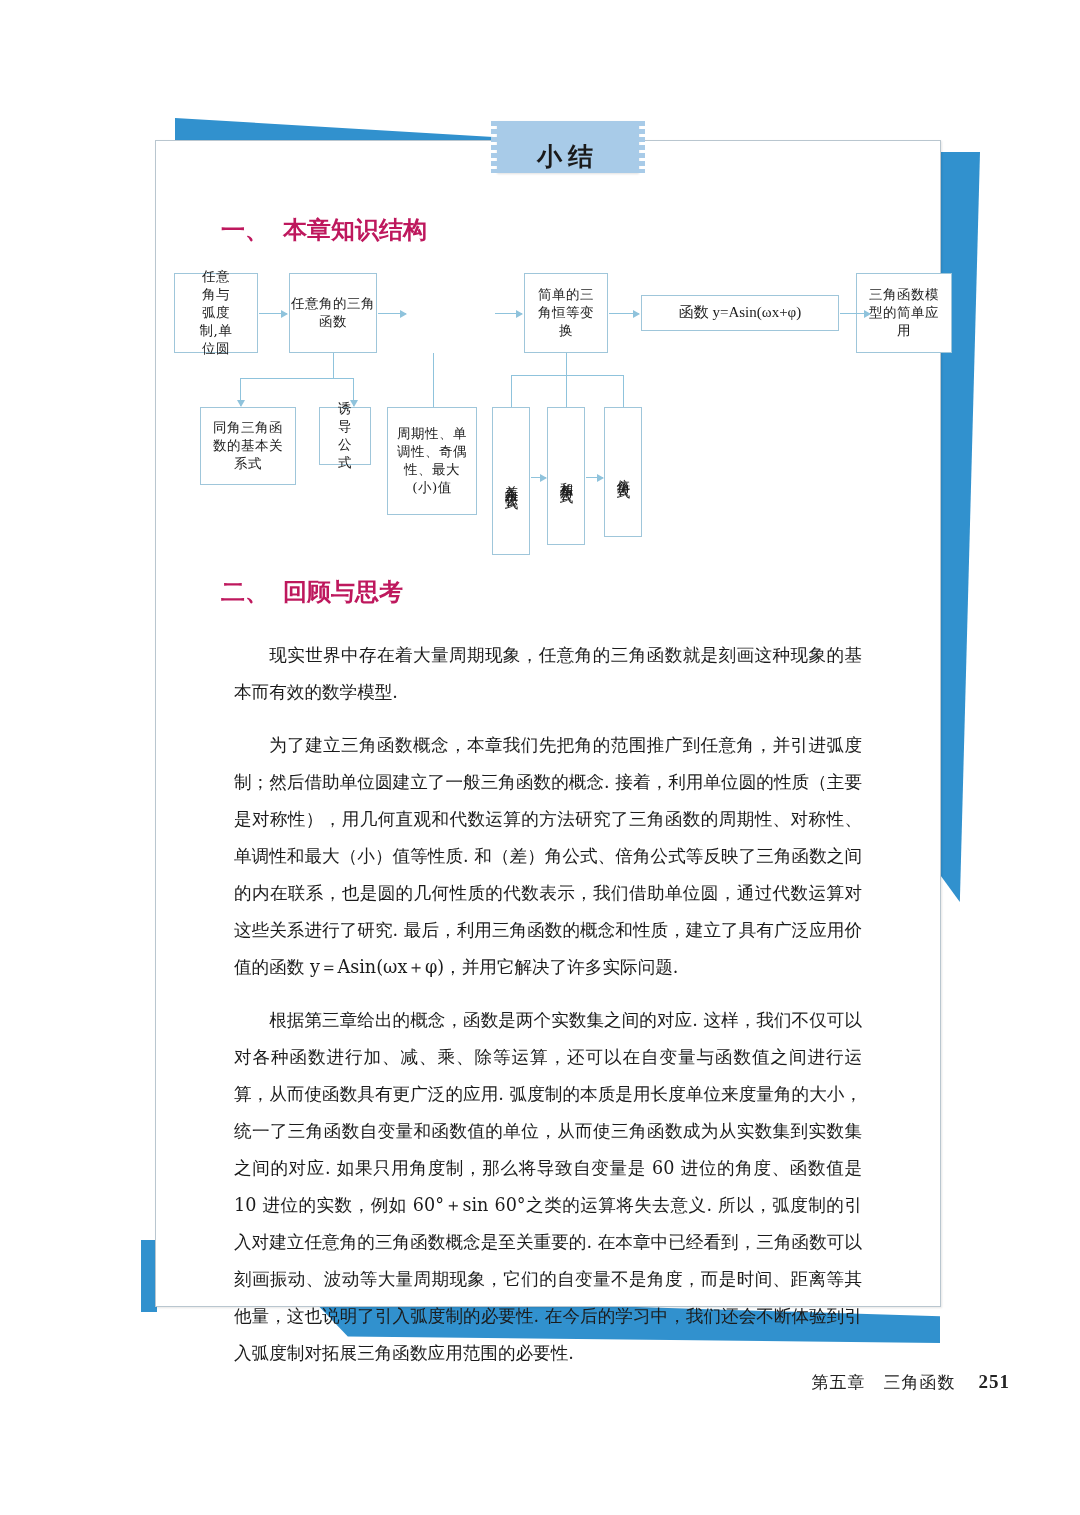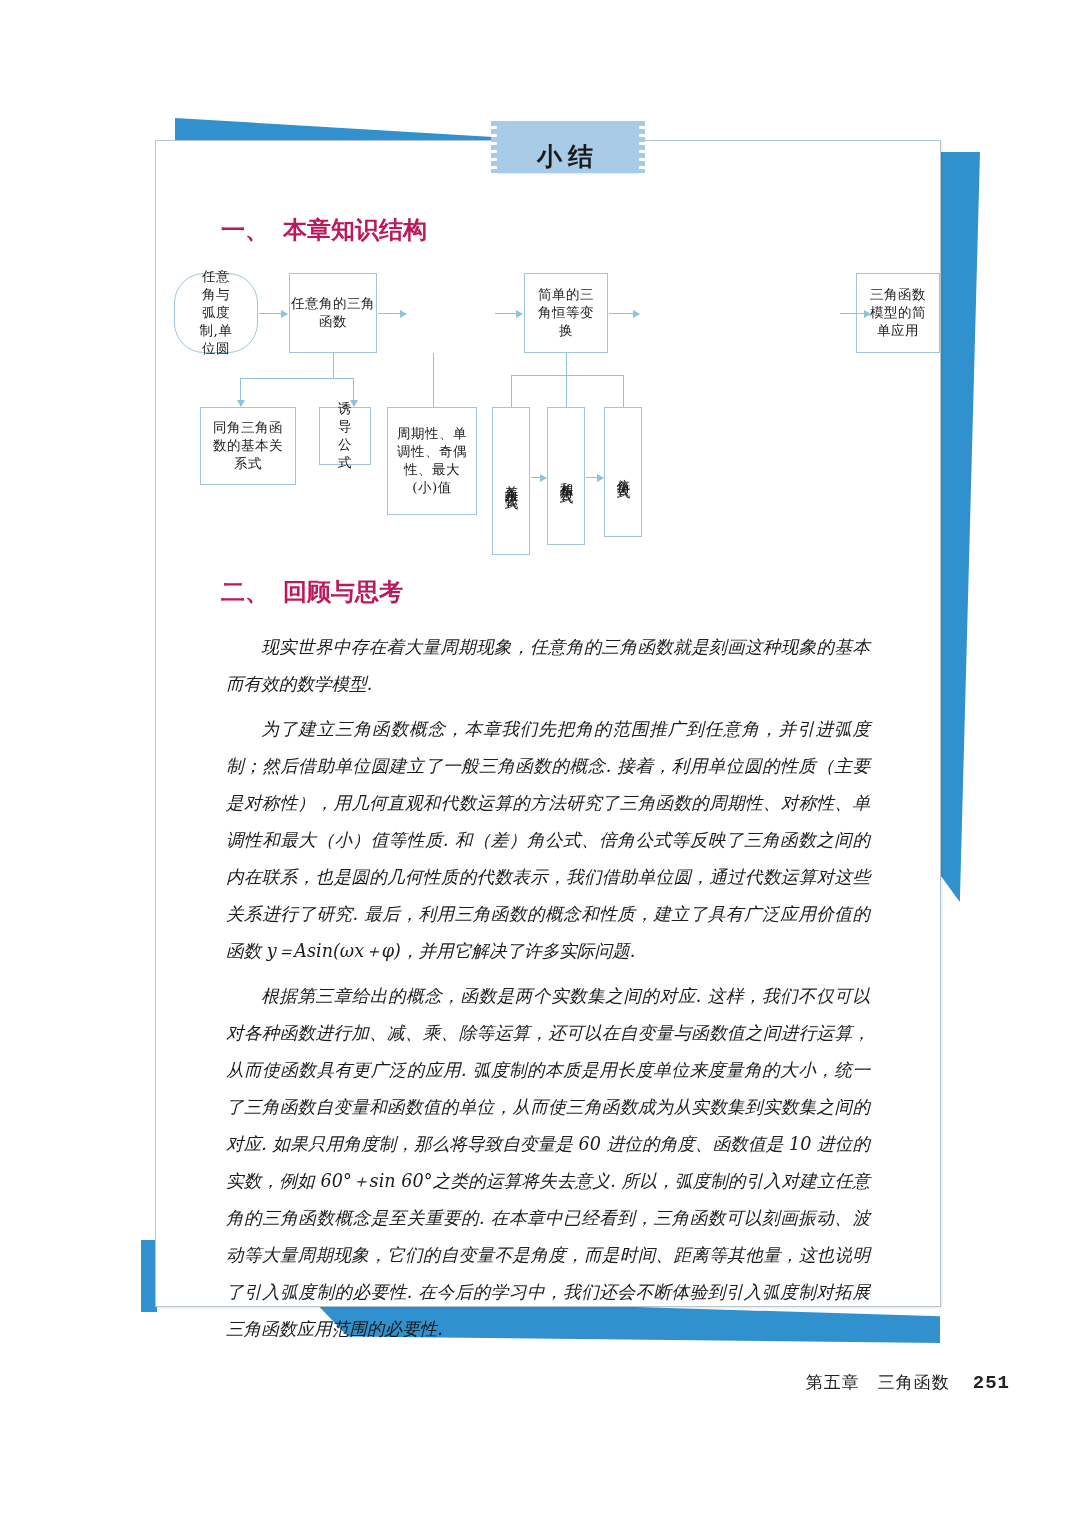--- a/index.html
+++ b/index.html
@@ -95,51 +95,52 @@
   }
   
   #body-text{
     position:absolute;left:62px;top:480px;width:660px;
     font-family:"DejaVu Serif","Liberation Serif",serif;
     font-size:17.6px;color:#1b1b1b;
     line-height:37px;
     text-align:justify;
     text-justify:inter-ideograph;
   }
-  #body-text p{margin:8px;text-indent:2em;font-style:italic;}
+  #body-text p{margin:16px;text-indent:2em;}
   
   #footer{
     position:absolute;left:0;top:1371px;width:1010px;
     text-align:right;
     font-family:"DejaVu Serif",serif;
     font-size:17px;color:#222;letter-spacing:1px;
   }
-  #footer .pg{font-family:Liberation Mono, monospace;font-weight:700;font-size:19px;margin-left:9px;margin-top:36px;}
+  #footer .pg{font-family:Liberation Serif, serif;font-weight:700;font-size:19px;margin-left:9px;margin-top:36px;}
   #footer .ch{margin-right:14px;}
 </style>
 </head>
 <body>
 
 <div class="wedge" id="wedge-top-left"></div>
 <div class="wedge" id="wedge-right"></div>
 <div class="wedge" id="wedge-bottom"></div>
 <div class="wedge" id="wedge-left-bar"></div>
 
 <div id="page-frame">
 
   <div class="section-heading" id="heading-1">
     <span class="num">一、</span><span>本章知识结构</span>
   </div>
 
   <div id="flowchart">
 
-    <div class="fbox" style="left:18px;top:20px;width:84px;height:80px;padding:4px 24px;border-radius:30px;">任意角与弧度制,单位圆</div>
+    <div class="fbox" style="left:18px;top:20px;width:84px;height:80px;padding:4px 24px;">任意角与弧度制,单位圆</div>
     <div class="fbox" style="left:133px;top:20px;width:88px;height:80px;padding:4px 1px;">任意角的三角函数</div>
     <div class="fbox" style="left:368px;top:20px;width:84px;height:80px;padding:4px 7px;">简单的三角恒等变换</div>
-    <div class="fbox" style="left:700px;top:20px;width:84px;height:80px;padding:20px 7px;">三角函数模型的简单应用</div>
+    <div class="fbox formula" style="left:485px;top:42px;width:198px;height:36px;">函数 y=Asin(ωx+φ)</div>
+    <div class="fbox" style="left:700px;top:20px;width:96px;height:80px;padding:20px 7px;">三角函数模型的简单应用</div>
 
     <div class="harrow" style="left:103px;top:60px;width:28px;"></div>
     <div class="harrow" style="left:222px;top:60px;width:28px;"></div>
     <div class="harrow" style="left:339px;top:60px;width:27px;"></div>
     <div class="harrow" style="left:453px;top:60px;width:30px;"></div>
     <div class="harrow" style="left:684px;top:60px;width:30px;"></div>
 
     <div class="fline" style="left:177px;top:100px;width:1px;height:25px;"></div>
     <div class="fline" style="left:84px;top:125px;width:114px;height:1px;"></div>
     <div class="varrow" style="left:84px;top:125px;height:28px;"></div>

